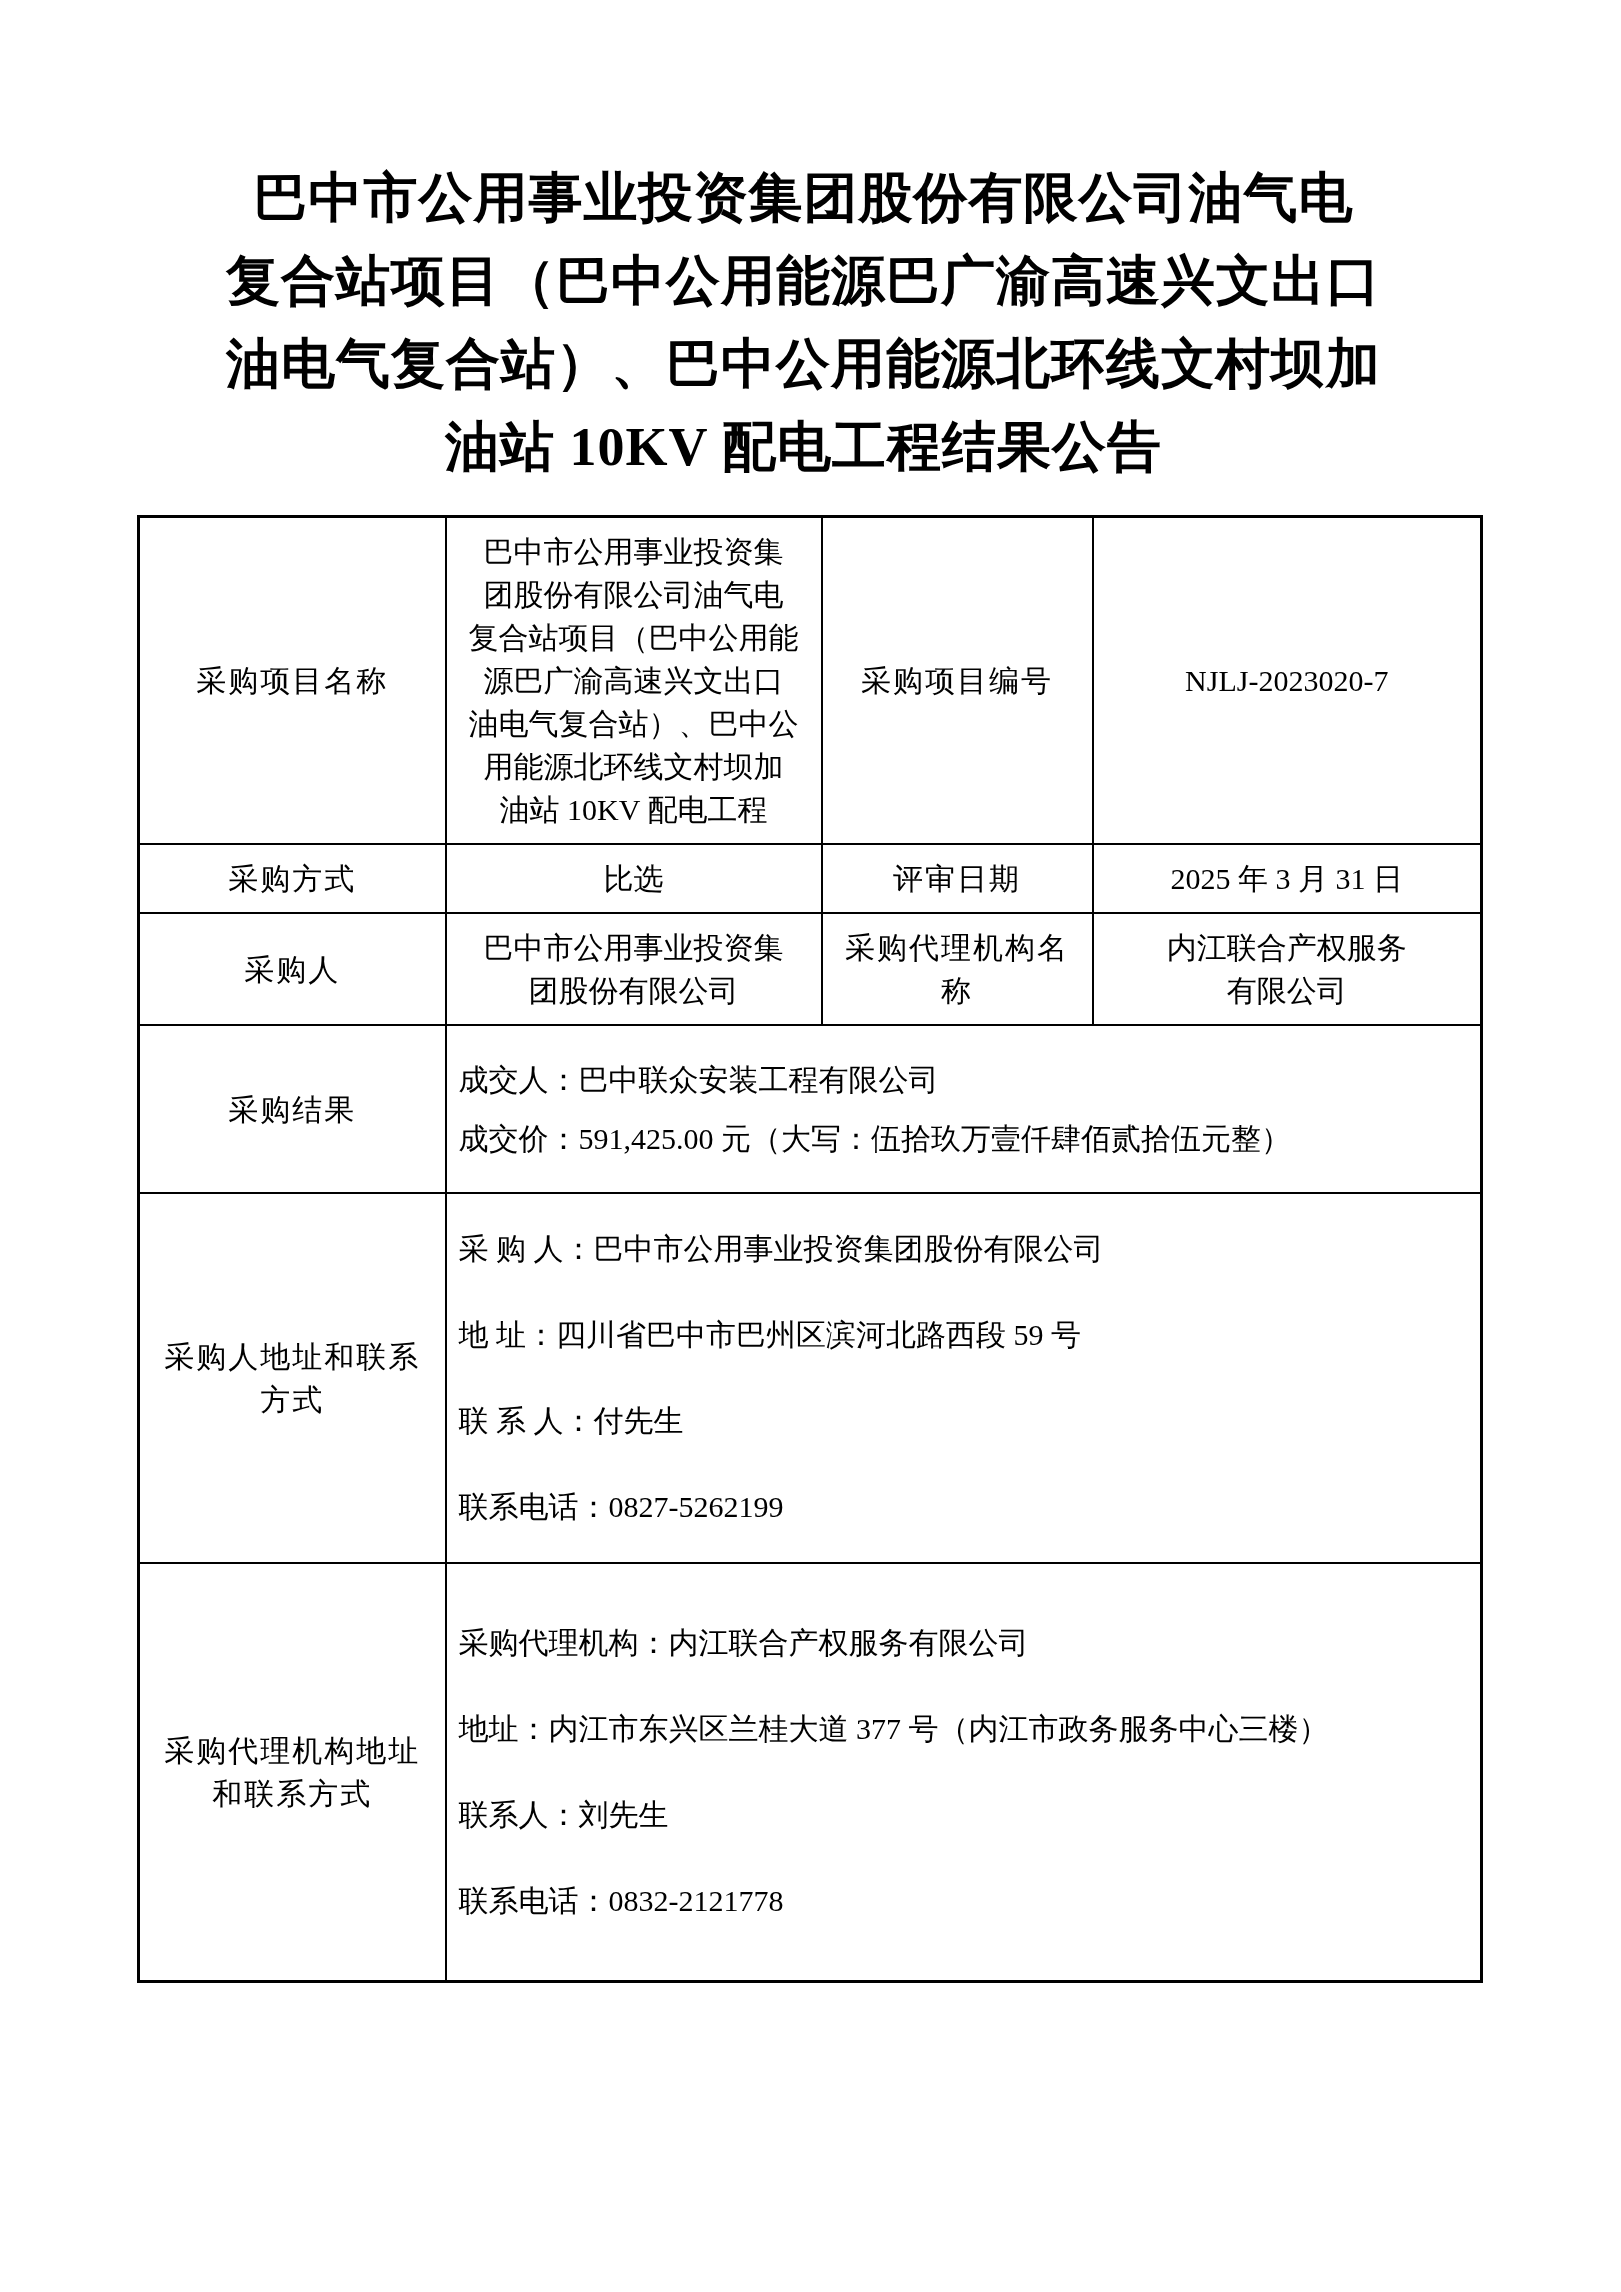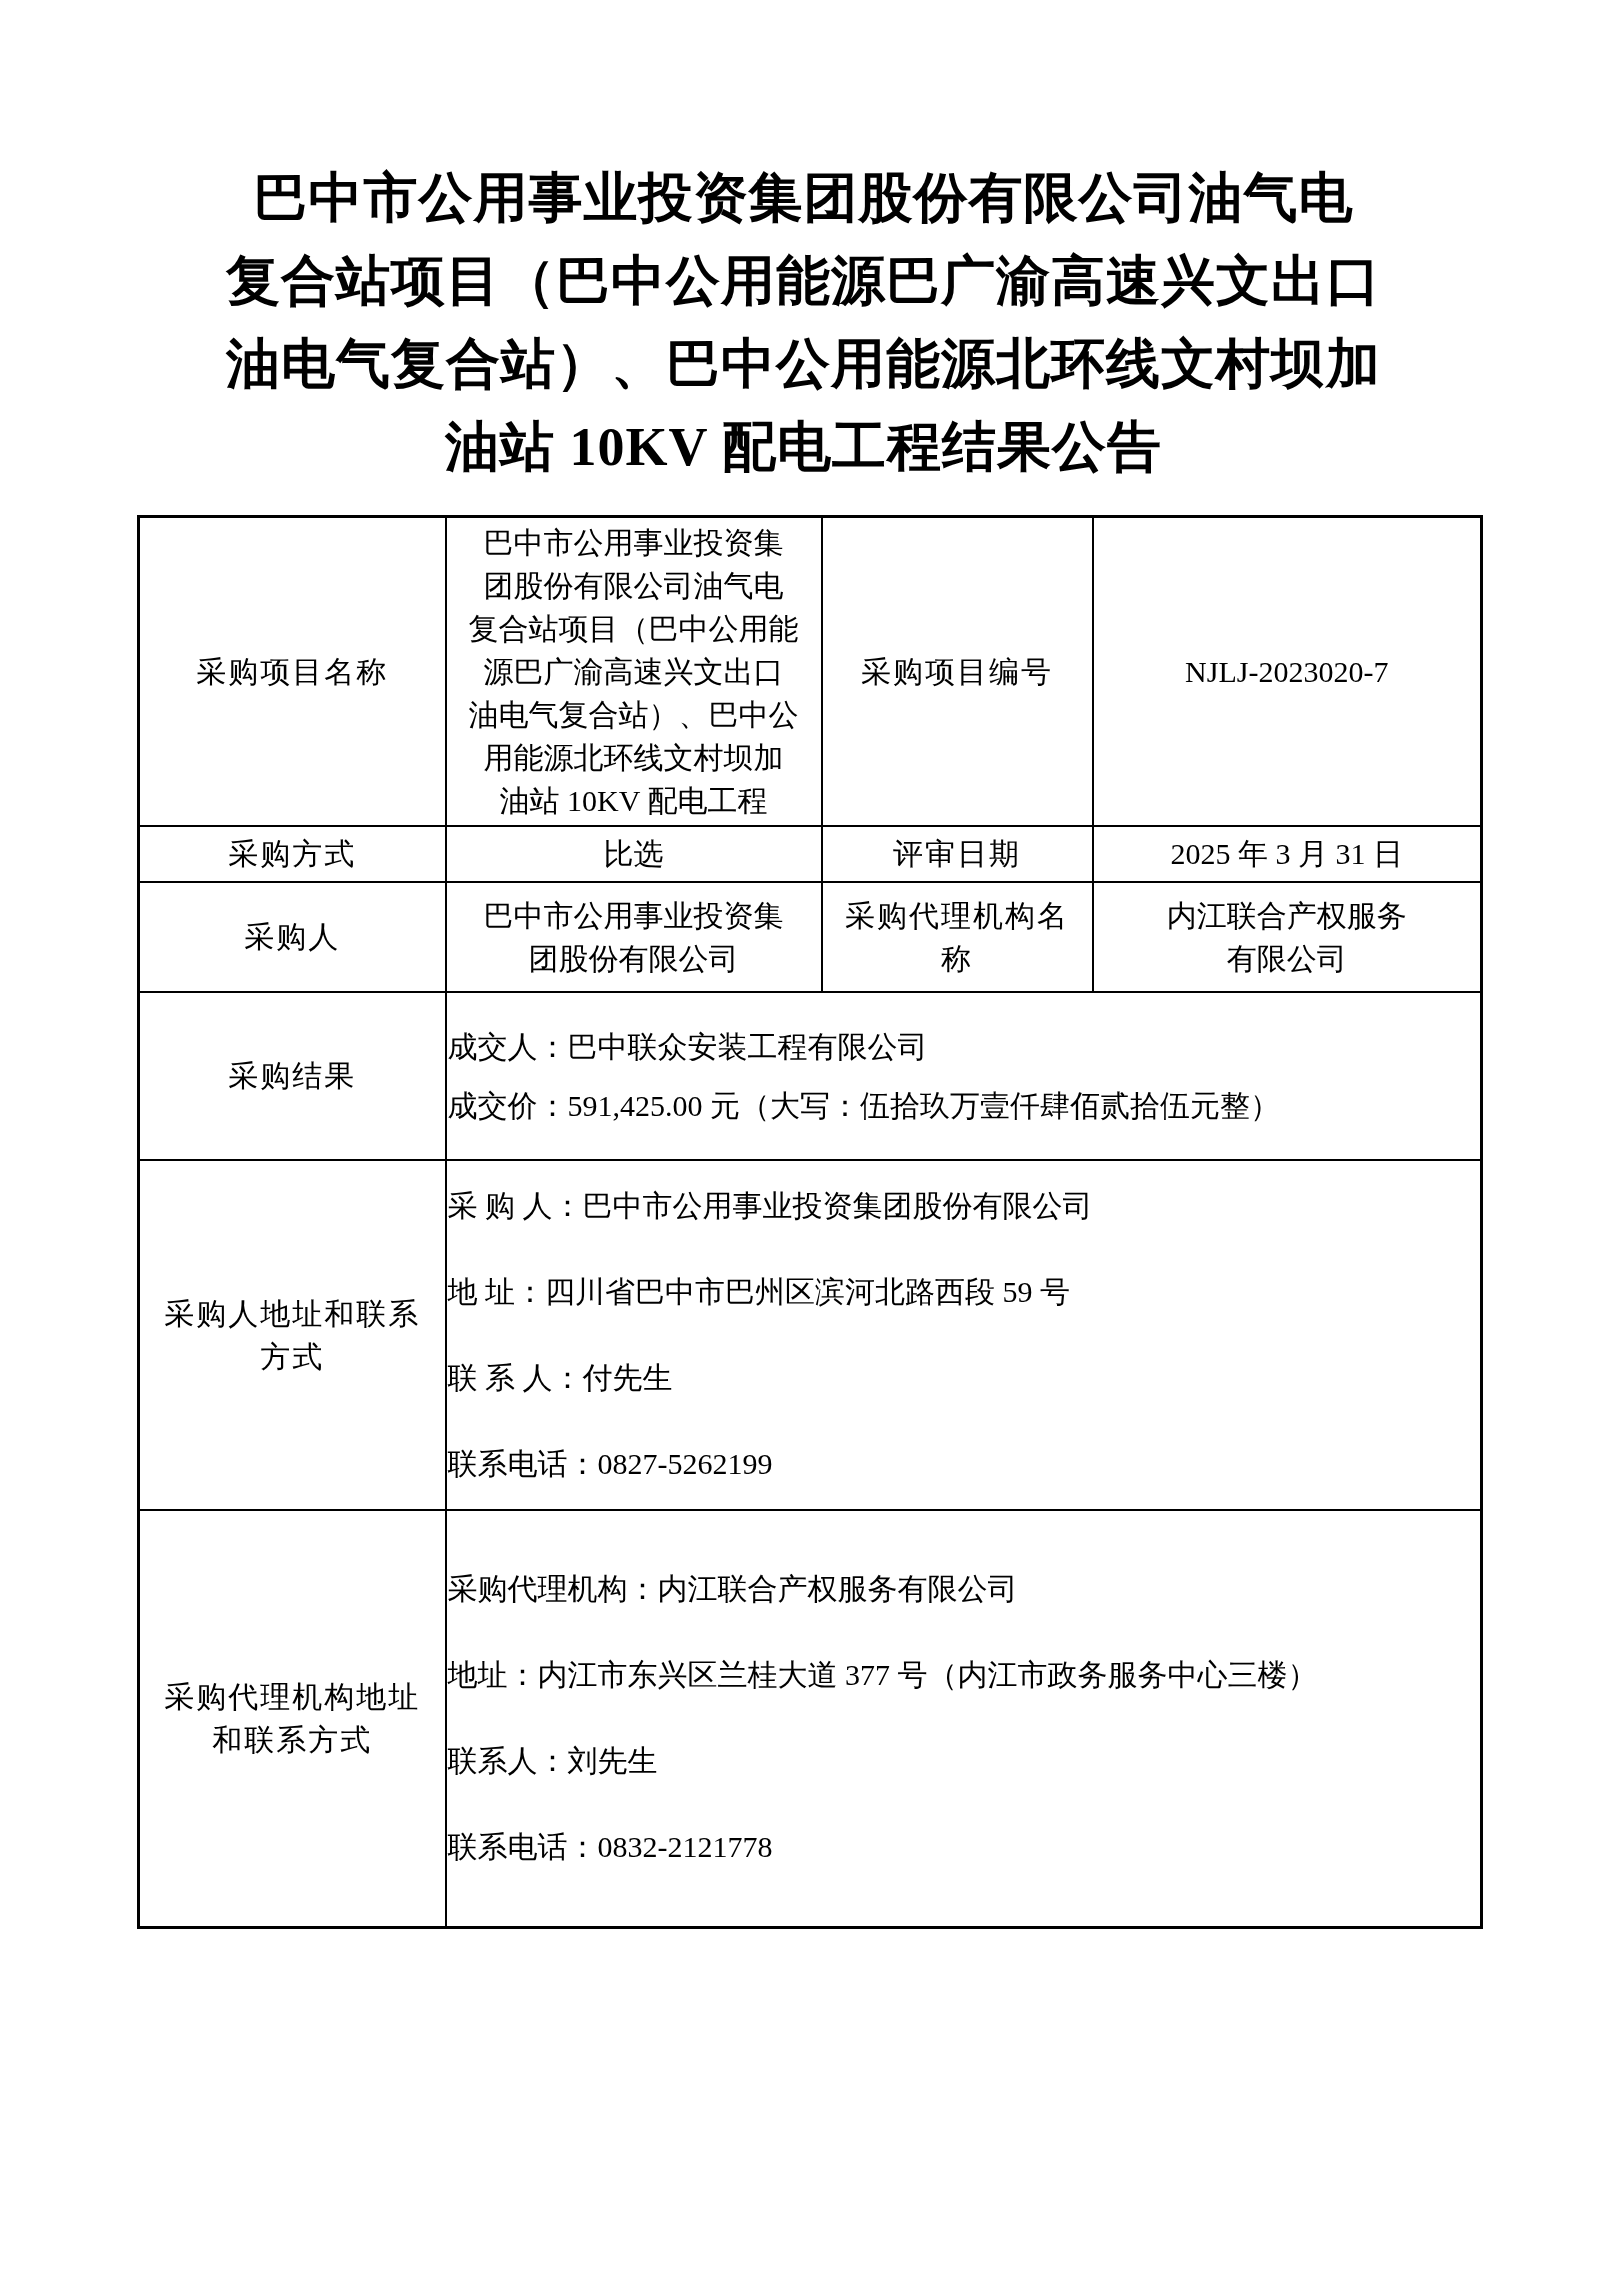--- a/index.html
+++ b/index.html
@@ -21,21 +21,21 @@
     position: absolute; left: 137px; top: 515px;
     width: 1343px; table-layout: fixed;
     border-collapse: collapse;
     border: 3.9px solid #000;
     font-size: 30px; line-height: 43px;
   }
   table.doc-table td {
     border: 2px solid #000;
     border-top-width: 2.9px; border-bottom-width: 2.9px;
     vertical-align: middle;
-    padding: 1px;
+    padding: 12px;
     overflow: hidden;
   }
   td.lbl { text-align: center; padding: 0 14.7px; letter-spacing: 2px; white-space: pre-line; }
   td.lbl-narrow { text-align: center; padding: 0 17.6px; letter-spacing: 2px; white-space: pre-line; margin-left: 32px; }
   td.val-center { text-align: center; padding: 0 5.9px; white-space: pre-line; }
   td.val-left { text-align: left; padding-left: 23.5px; padding-right: 9.8px; white-space: pre-line; margin-left: 28px; }
   .gap-sm { line-height: 59px; }
   .gap-lg { line-height: 86px; }
   .lines-7 { line-height: 43px; }
 </style>

